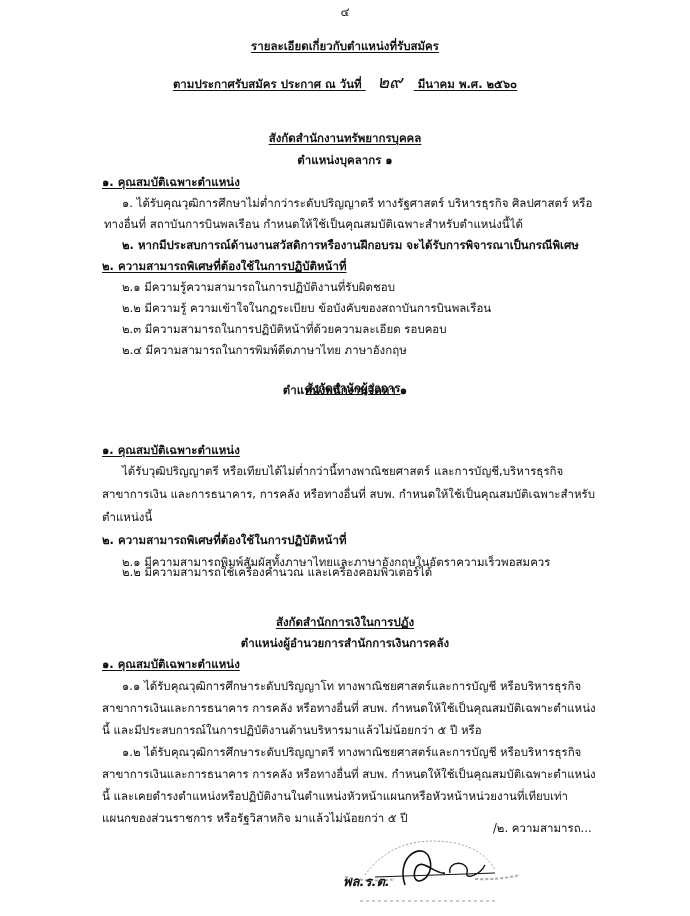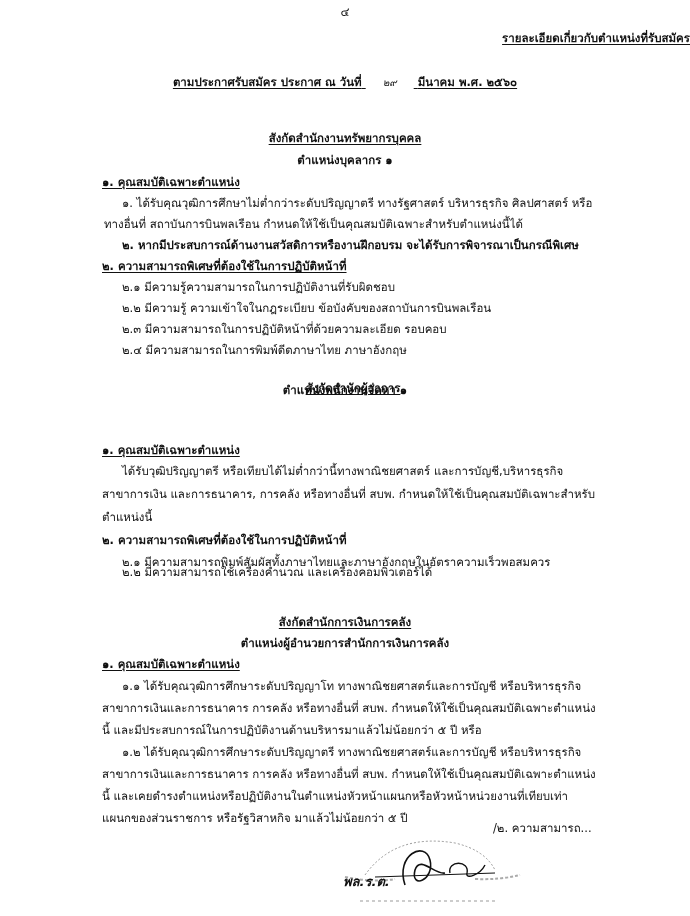--- a/index.html
+++ b/index.html
@@ -7,31 +7,31 @@
       width: 690px; height: 916px; position: relative; overflow: hidden;
       font-family: "DejaVu Sans", "Liberation Sans", sans-serif;
       color: #111111;
       font-size: 11.5px;
     }
     .line { position: absolute; white-space: nowrap; line-height: 20px; }
     .center { left: 0; width: 690px; text-align: center; }
     .b { font-weight: bold; }
     .u { text-decoration: underline; text-underline-offset: 2px; }
     .page-no { top: 2px; font-size: 12px; }
-    .hw { font-family: "DejaVu Serif", serif; font-style: italic; font-size: 10px; font-weight: normal; }
+    .hw { font-family: "DejaVu Serif", serif; font-style: italic; font-size: 18px; font-weight: normal; }
     .stamp {
       position: absolute; left: 335px; top: 835px; width: 190px; height: 80px;
     }
   </style>
 </head>
 <body>
 
 <div class="line center page-no">๔</div>
 
-<div class="line center b u" style="top:28px;text-align:right;">รายละเอียดเกี่ยวกับตำแหน่งที่รับสมัคร</div>
+<div class="line center b u" style="top:36px;">รายละเอียดเกี่ยวกับตำแหน่งที่รับสมัคร</div>
 <div class="line center b u" style="top:72px;">
   <span>ตามประกาศรับสมัคร ประกาศ ณ วันที่</span>
   <span class="hw" style="display:inline-block; width:48px;">๒๙</span>
   <span>มีนาคม พ.ศ. ๒๕๖๐</span>
 </div>
 
 <div class="line center b u" style="top:128px;">สังกัดสำนักงานทรัพยากรบุคคล</div>
 <div class="line center b" style="top:150px;">ตำแหน่งบุคลากร ๑</div>
 <div class="line b" style="left:102px; top:172px;">
   <span class="u">๑. คุณสมบัติเฉพาะตำแหน่ง</span>
@@ -52,21 +52,21 @@
 <div class="line b" style="left:102px; top:440px;">
   <span class="u">๑. คุณสมบัติเฉพาะตำแหน่ง</span>
 </div>
 <div class="line" style="left:122px; top:461px;">ได้รับวุฒิปริญญาตรี หรือเทียบได้ไม่ต่ำกว่านี้ทางพาณิชยศาสตร์ และการบัญชี,บริหารธุรกิจ</div>
 <div class="line" style="left:102px; top:484px;">สาขาการเงิน และการธนาคาร, การคลัง หรือทางอื่นที่ สบพ. กำหนดให้ใช้เป็นคุณสมบัติเฉพาะสำหรับ</div>
 <div class="line" style="left:102px; top:507px;">ตำแหน่งนี้</div>
 <div class="line b" style="left:102px; top:530px;">๒. ความสามารถพิเศษที่ต้องใช้ในการปฏิบัติหน้าที่</div>
 <div class="line" style="left:122px; top:552px;">๒.๑  มีความสามารถพิมพ์สัมผัสทั้งภาษาไทยและภาษาอังกฤษในอัตราความเร็วพอสมควร</div>
 <div class="line" style="left:122px; top:562px;">๒.๒  มีความสามารถใช้เครื่องคำนวณ และเครื่องคอมพิวเตอร์ได้</div>
 
-<div class="line center b u" style="top:612px;">สังกัดสำนักการเงินการคลัง</div>
+<div class="line center b u" style="top:612px;">สังกัดสำนักการเงิในการปฏัง</div>
 <div class="line center b" style="top:633px;">ตำแหน่งผู้อำนวยการสำนักการเงินการคลัง</div>
 <div class="line b" style="left:102px; top:654px;">
   <span class="u">๑. คุณสมบัติเฉพาะตำแหน่ง</span>
 </div>
 <div class="line" style="left:122px; top:676px;">๑.๑  ได้รับคุณวุฒิการศึกษาระดับปริญญาโท ทางพาณิชยศาสตร์และการบัญชี หรือบริหารธุรกิจ</div>
 <div class="line" style="left:102px; top:698px;">สาขาการเงินและการธนาคาร การคลัง หรือทางอื่นที่ สบพ. กำหนดให้ใช้เป็นคุณสมบัติเฉพาะตำแหน่ง</div>
 <div class="line" style="left:102px; top:720px;">นี้ และมีประสบการณ์ในการปฏิบัติงานด้านบริหารมาแล้วไม่น้อยกว่า ๕ ปี หรือ</div>
 <div class="line" style="left:122px; top:742px;">๑.๒ ได้รับคุณวุฒิการศึกษาระดับปริญญาตรี ทางพาณิชยศาสตร์และการบัญชี หรือบริหารธุรกิจ</div>
 <div class="line" style="left:102px; top:764px;">สาขาการเงินและการธนาคาร การคลัง หรือทางอื่นที่ สบพ. กำหนดให้ใช้เป็นคุณสมบัติเฉพาะตำแหน่ง</div>
 <div class="line" style="left:102px; top:786px;">นี้ และเคยดำรงตำแหน่งหรือปฏิบัติงานในตำแหน่งหัวหน้าแผนกหรือหัวหน้าหน่วยงานที่เทียบเท่า</div>

